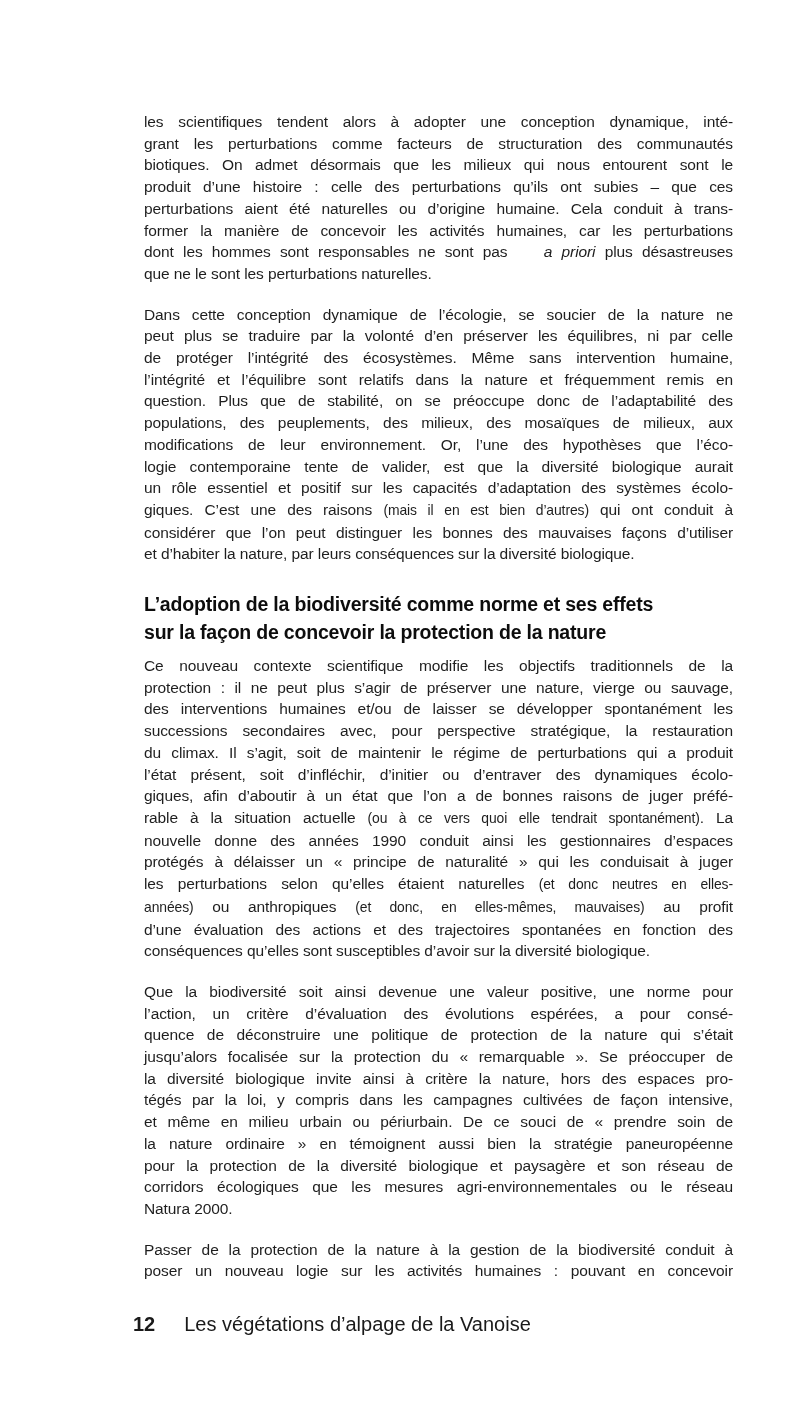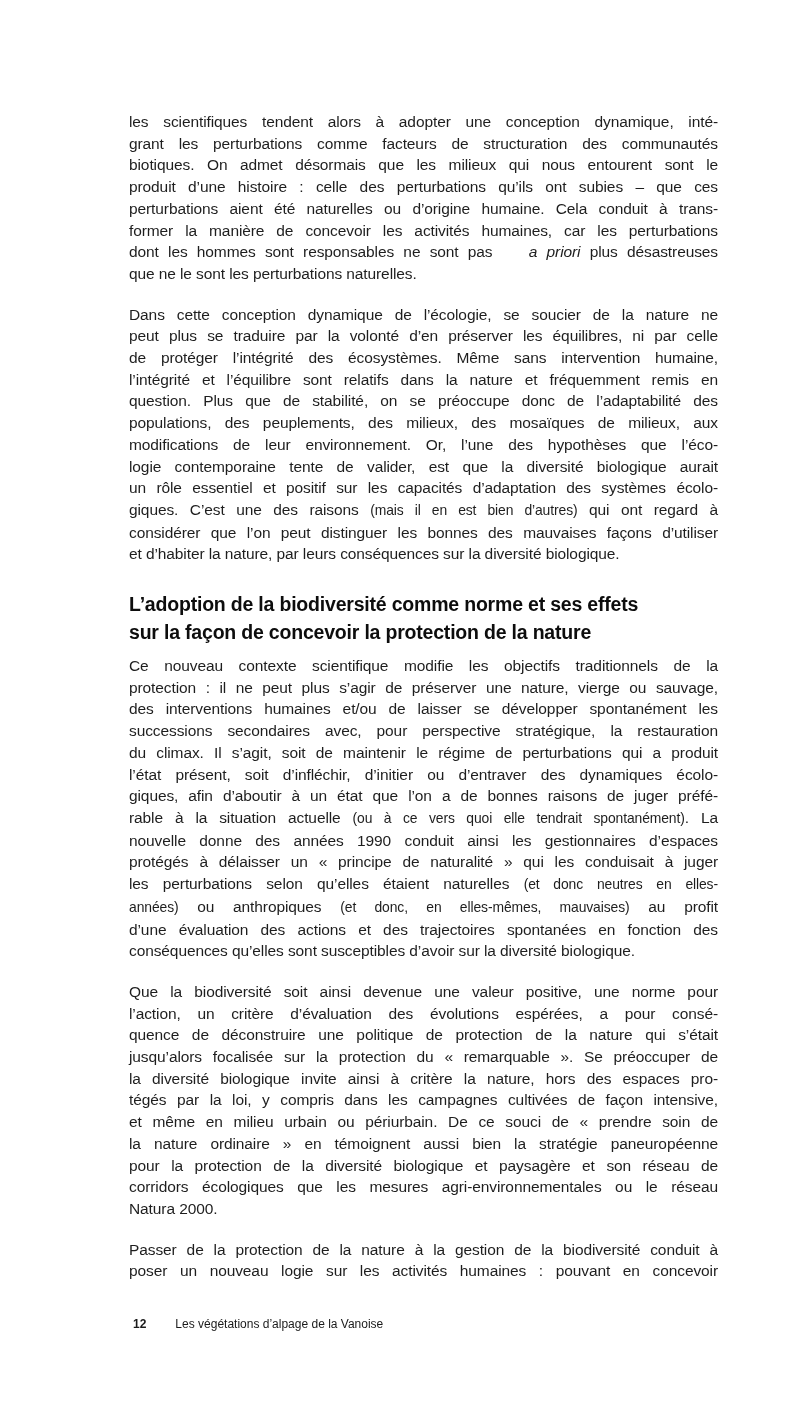--- a/index.html
+++ b/index.html
@@ -4,21 +4,21 @@
 <style>
   html, body { margin: 0; padding: 0; }
   body {
     width: 800px; height: 1428px;
     background: #ffffff;
     font-family: "Liberation Sans", "DejaVu Sans", sans-serif;
     color: #1e1e1e;
     overflow: hidden;
   }
   .page { position: relative; width: 800px; height: 1428px; background: #ffffff; }
-  .column { position: absolute; left: 129px; top: 111px; width: 589px; }
+  .column { position: absolute; left: 144px; top: 111px; width: 589px; }
 
   .paragraph {
     margin: 0 0 19px 0;
     font-size: 15.5px;
     line-height: 21.7px;
     letter-spacing: -0.1px;
     color: #1e1e1e;
   }
   .line {
     display: block;
@@ -42,21 +42,21 @@
   .it { font-style: italic; margin-left: 27px; }
   .sm { font-size: 13.9px; }
 
   .footer {
     position: absolute;
     left: 133px; top: 1313px;
     width: 589px;
     display: flex;
     align-items: baseline;
     gap: 29px;
-    font-size: 12px;
+    font-size: 20px;
     line-height: 22px;
     color: #1a1a1a;
   }
   .pagenum { font-weight: 700; letter-spacing: 0; }
   .running { font-weight: 400; }
 </style>
 </head>
 <body>
 
 <main class="page">
@@ -74,21 +74,21 @@
       <p class="paragraph">
         <span class="line"><span>Dans cette conception dynamique de l’écologie, se soucier de la nature ne</span></span>
         <span class="line"><span>peut plus se traduire par la volonté d’en préserver les équilibres, ni par celle</span></span>
         <span class="line"><span>de protéger l’intégrité des écosystèmes. Même sans intervention humaine,</span></span>
         <span class="line"><span>l’intégrité et l’équilibre sont relatifs dans la nature et fréquemment remis en</span></span>
         <span class="line"><span>question. Plus que de stabilité, on se préoccupe donc de l’adaptabilité des</span></span>
         <span class="line"><span>populations, des peuplements, des milieux, des mosaïques de milieux, aux</span></span>
         <span class="line"><span>modifications de leur environnement. Or, l’une des hypothèses que l’éco-</span></span>
         <span class="line"><span>logie contemporaine tente de valider, est que la diversité biologique aurait</span></span>
         <span class="line"><span>un rôle essentiel et positif sur les capacités d’adaptation des systèmes écolo-</span></span>
-        <span class="line"><span>giques. C’est une des raisons </span><span class="sm">(mais il en est bien d’autres)</span><span> qui ont regard à</span></span>
+        <span class="line"><span>giques. C’est une des raisons </span><span class="sm">(mais il en est bien d’autres)</span><span> qui ont conduit à</span></span>
         <span class="line"><span>considérer que l’on peut distinguer les bonnes des mauvaises façons d’utiliser</span></span>
         <span class="line last"><span>et d’habiter la nature, par leurs conséquences sur la diversité biologique.</span></span>
       </p>
       <h2 class="heading">
         <span class="line"><span>L’adoption de la biodiversité comme norme et ses effets</span></span>
         <span class="line last"><span>sur la façon de concevoir la protection de la nature</span></span>
       </h2>
       <p class="paragraph">
         <span class="line"><span>Ce nouveau contexte scientifique modifie les objectifs traditionnels de la</span></span>
         <span class="line"><span>protection : il ne peut plus s’agir de préserver une nature, vierge ou sauvage,</span></span>

